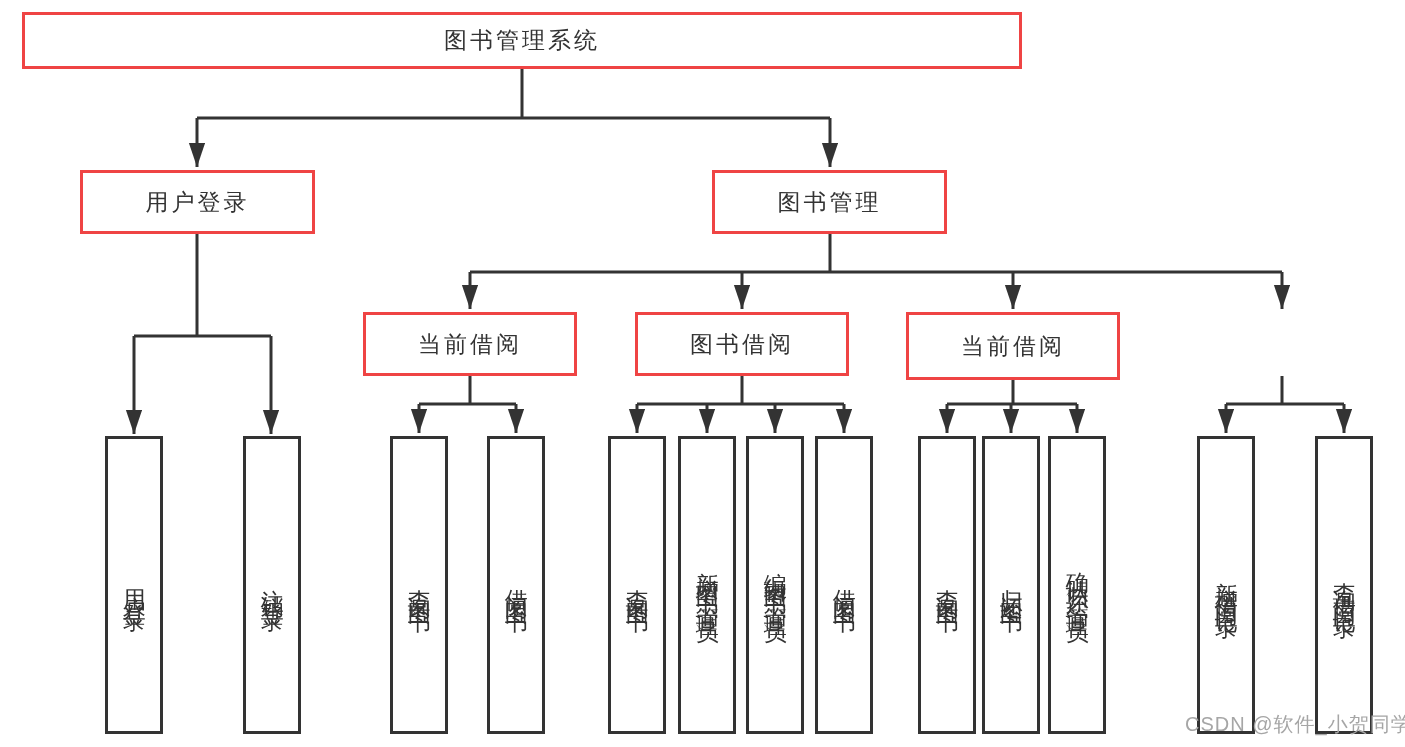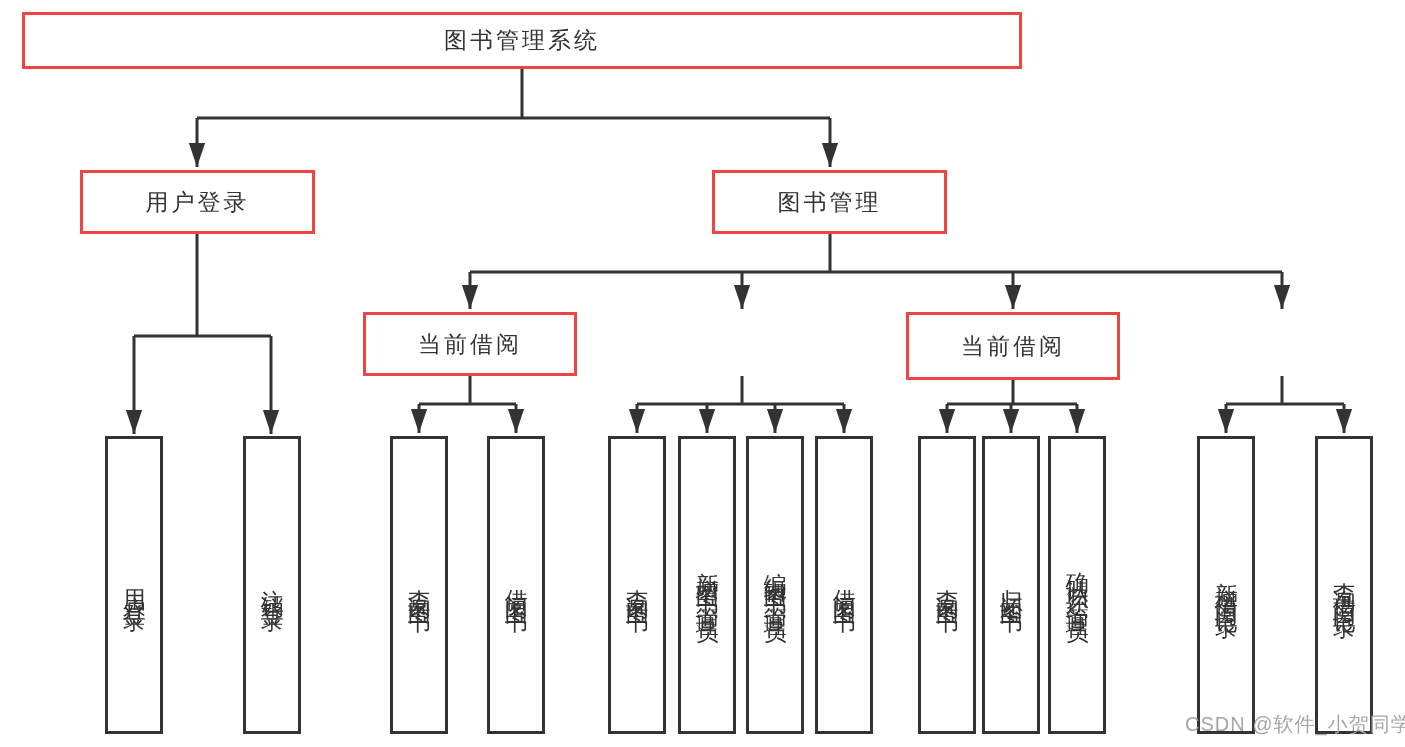--- a/index.html
+++ b/index.html
@@ -114,20 +114,23 @@
   <div class="node" style="left:80px; top:170px; width:235px; height:64px;">
     <span>用户登录</span>
   </div>
   <div class="node" style="left:712px; top:170px; width:235px; height:64px;">
     <span>图书管理</span>
   </div>
 
   <div class="node" style="left:363px; top:312px; width:214px; height:64px;">
     <span>当前借阅</span>
   </div>
+  <div class="node" style="left:635px; top:312px; width:214px; height:64px;">
+    <span>图书借阅</span>
+  </div>
   <div class="node" style="left:906px; top:312px; width:214px; height:68px;">
     <span>当前借阅</span>
   </div>
 
   <div class="leaf" style="left:105px;">
     <span class="vtext">用户登录</span>
   </div>
   <div class="leaf" style="left:243px;">
     <span class="vtext">注销登录</span>
   </div>

